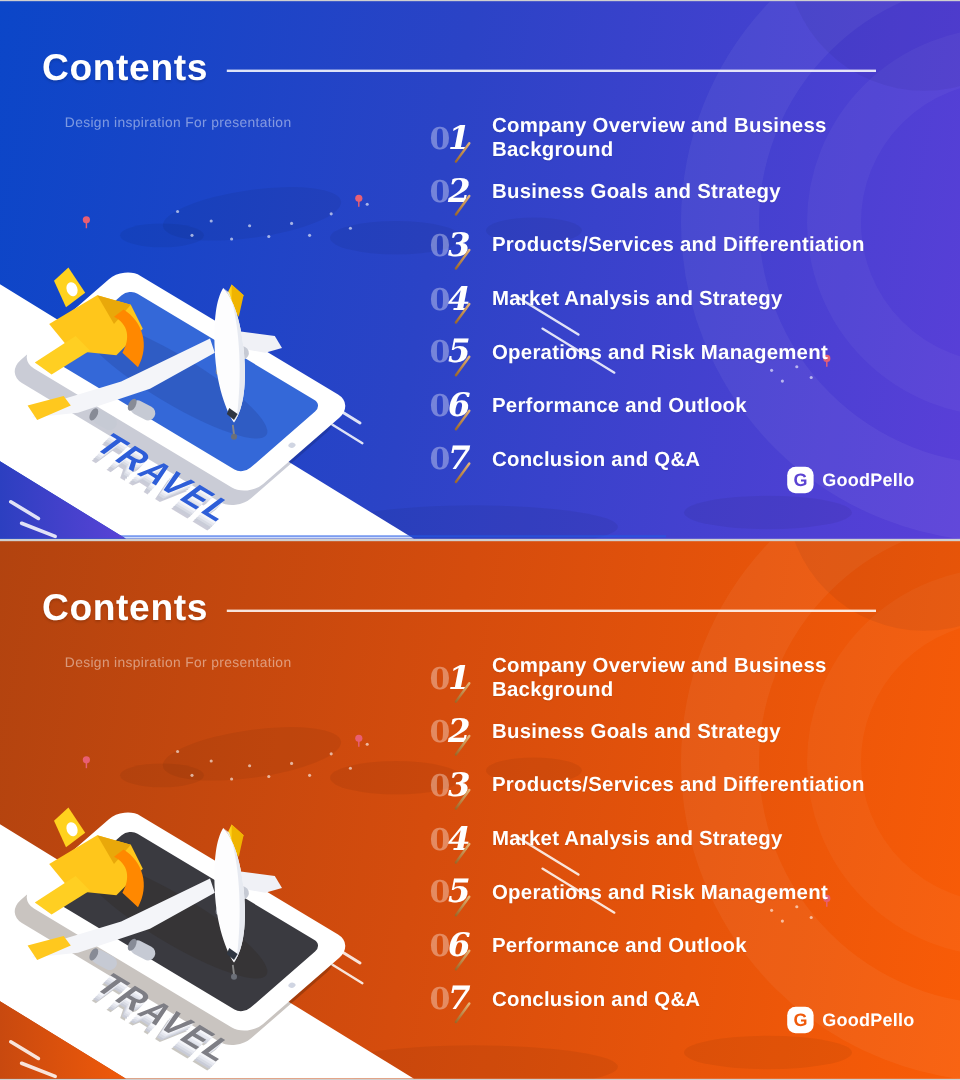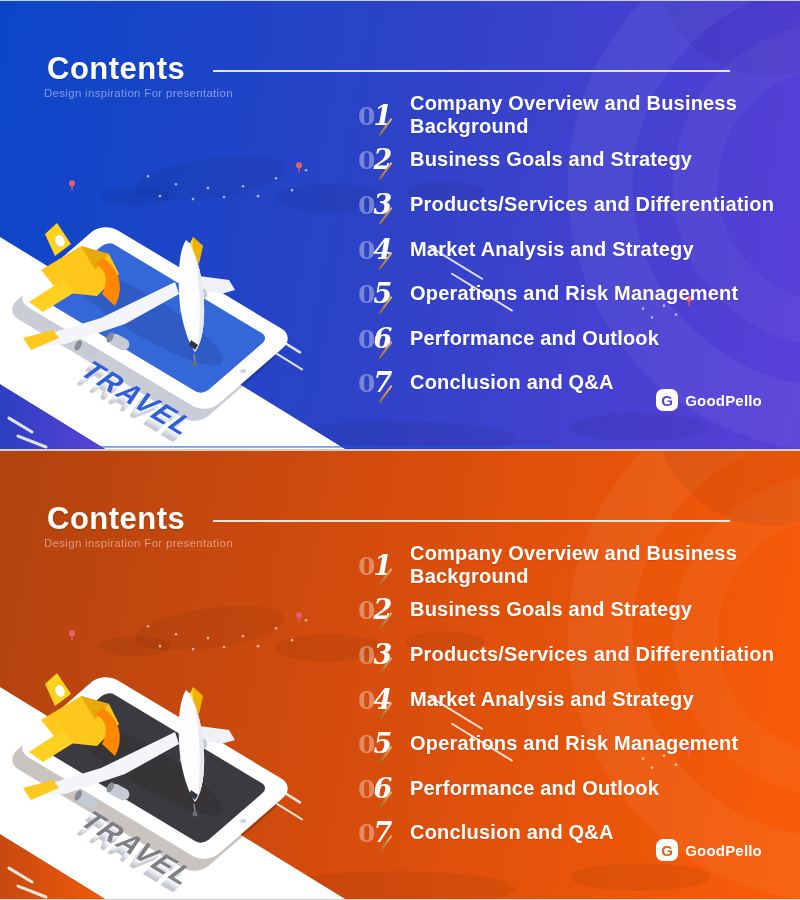--- a/index.html
+++ b/index.html
@@ -28,27 +28,27 @@
     --travel-text:#7e7e85;--tri-a:#c8490f;--tri-b:#f05a0a;--band-edge:rgba(0,0,0,0);
     --logo-g:#ef5a0b;--pin:#e85f73;}
 
   .bg-art{position:absolute;inset:0;width:100%;height:100%;}
 
   .slide-header{
     position:absolute;left:35px;top:40px;right:70px;
     display:flex;align-items:center;
   }
   .title{
-    margin:12px;font-size:31px;font-weight:800;color:#fff;
+    margin:0;font-size:31px;font-weight:800;color:#fff;
     letter-spacing:0.5px;line-height:1;
     text-shadow:0 1px 2px rgba(0,0,0,0.15);
   }
   .title-rule{flex:1;height:2px;margin-left:16px;margin-top:4px;background:rgba(255,255,255,0.85);}
   .subtitle{
-    position:absolute;left:36px;top:78px;margin:8px;
+    position:absolute;left:36px;top:78px;margin:18px;
     font-size:11.5px;color:rgba(255,255,255,0.45);letter-spacing:0.3px;
   }
 
   .toc{
     position:absolute;left:346px;top:80px;width:430px;
     list-style:none;margin:12px;padding:0;
   }
   .toc-row{height:44.6px;display:flex;align-items:center;}
   .num{
     position:relative;width:46px;flex:0 0 46px;
@@ -59,21 +59,21 @@
   }
   .num-digit{
     font-size:27px;font-weight:700;font-style:italic;color:#ffffff;margin-left:-2px;
   }
   .num-slash{
     position:absolute;left:17px;bottom:1px;width:21px;height:2px;
     background:linear-gradient(90deg,#9a6526,#e8b678);
     transform:rotate(-54deg);border-radius:1px;
   }
   .toc-label{
-    margin-left:6px;font-size:20px;font-weight:700;color:#ffffff;letter-spacing:0.2px;
+    margin-left:6px;font-size:17px;font-weight:700;color:#ffffff;letter-spacing:0.2px;
     text-shadow:0 1px 1px rgba(0,0,0,0.1);
   }
 
   .illus{position:absolute;left:5px;top:205px;width:335px;height:250px;}
   .illus svg{overflow:visible;}
 
   .brand{
     position:absolute;right:38px;bottom:38px;
     display:flex;align-items:center;gap:7px;
   }

